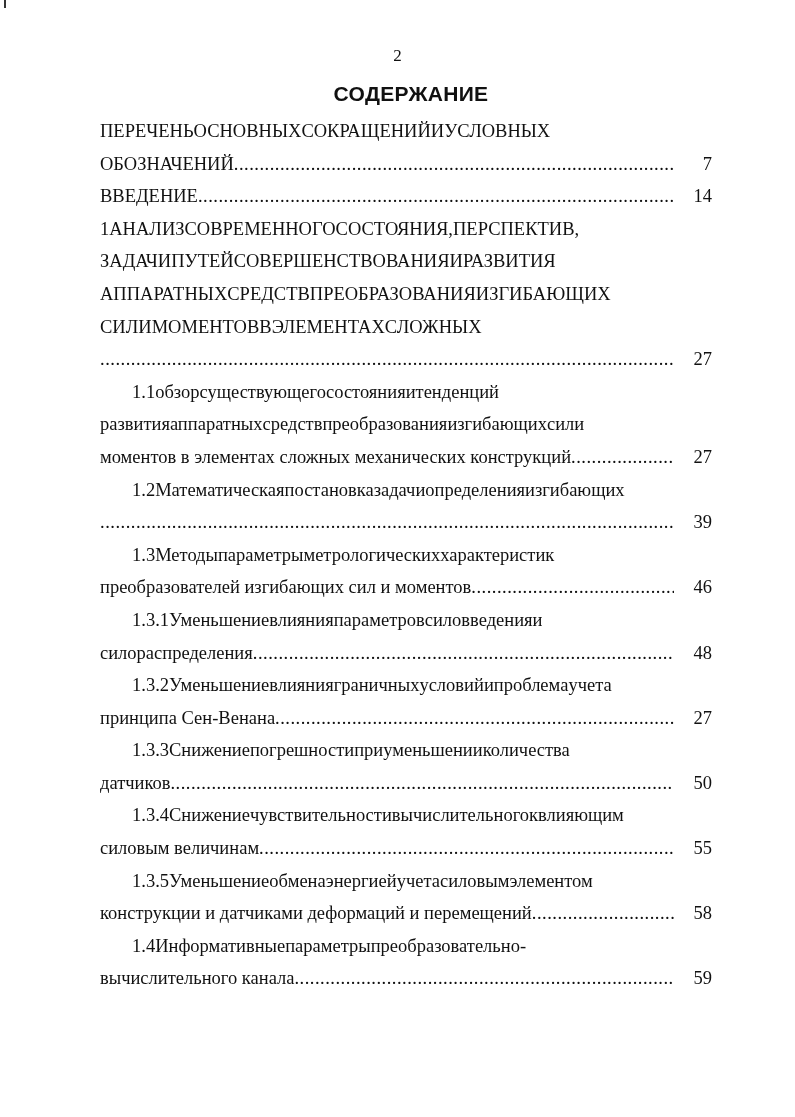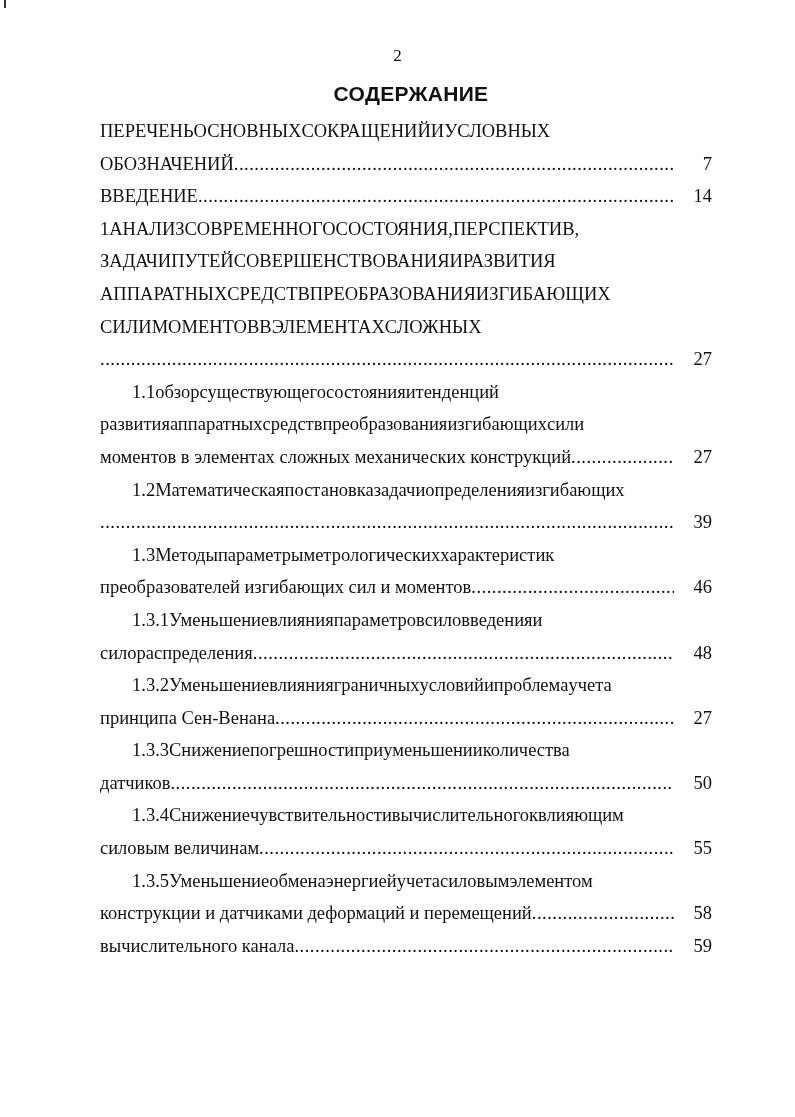--- a/index.html
+++ b/index.html
@@ -206,19 +206,25 @@
         <span>силовым</span>
         <span>элементом</span>
       </div>
       <div class="line last">
         <span class="txt">конструкции и датчиками деформаций и перемещений</span>
         <span class="dots"> .....................................................................................................................................................</span>
         <span class="pg">58</span>
       </div>
     </div>
     <div>
+      <div class="line just indent">
+        <span>1.4</span>
+        <span>Информативные</span>
+        <span>параметры</span>
+        <span>преобразовательно-</span>
+      </div>
       <div class="line last">
         <span class="txt">вычислительного канала</span>
         <span class="dots"> .....................................................................................................................................................</span>
         <span class="pg">59</span>
       </div>
     </div>
   </div>
 
 </body></html>

